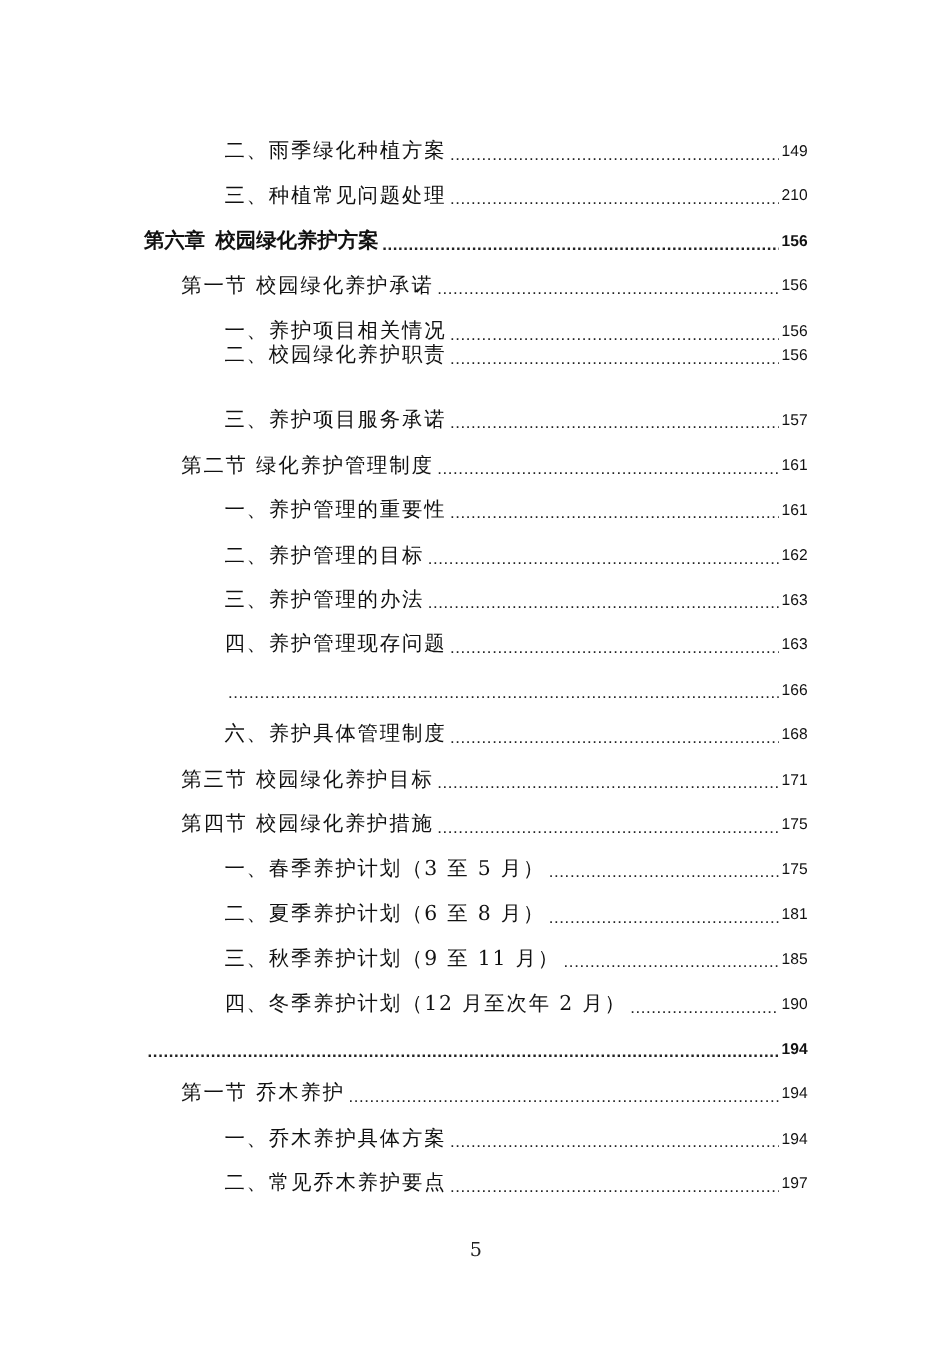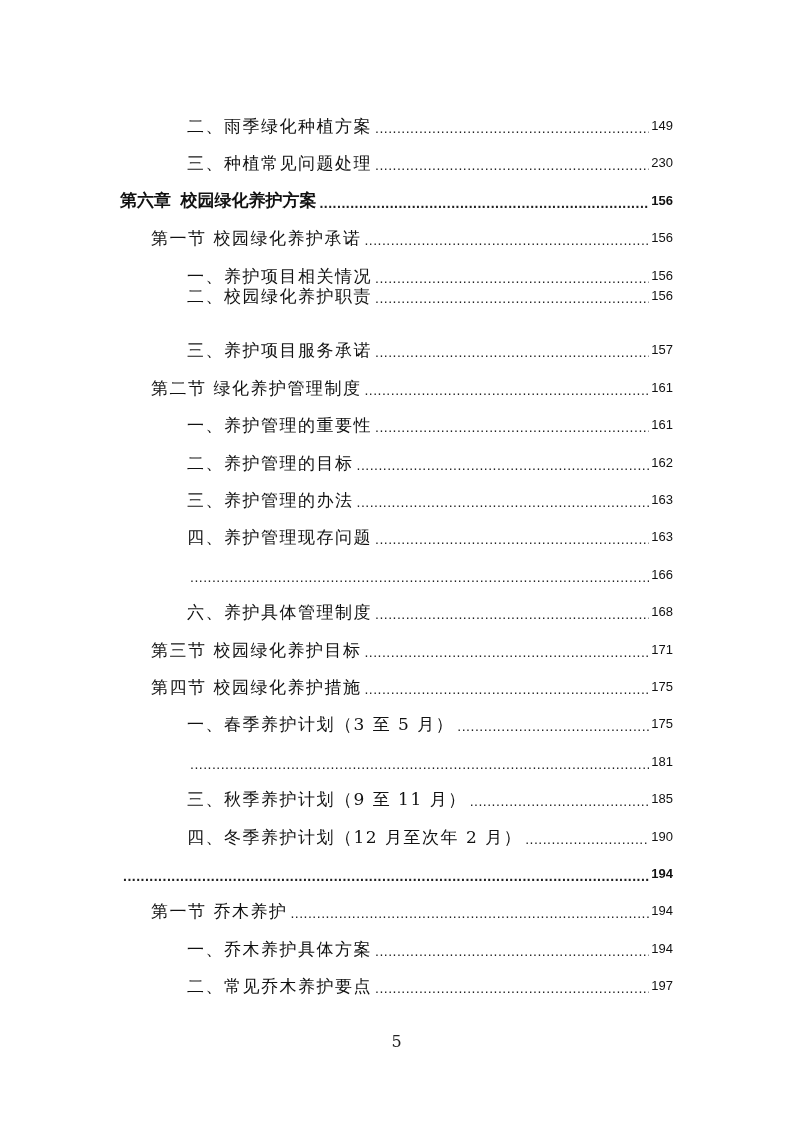--- a/index.html
+++ b/index.html
@@ -49,21 +49,21 @@
     .toc-entry .leader::before {
       content: "..................................................................................................................................................................................................................";
     }
     .toc-entry .page {
       flex: 0 0 auto;
       font-family: "Liberation Sans", sans-serif;
       font-size: 13px;
       line-height: 22px;
     }
     .level-chapter { left: 120px; font-weight: bold; }
-    .level-chapter .title { font-family: Liberation Sans, sans-serif; letter-spacing: 0px; margin-top: 40px; }
+    .level-chapter .title { font-family: Liberation Serif, serif; letter-spacing: 0px; margin-top: 40px; }
     .level-chapter .page { font-weight: bold; }
     .level-chapter .leader { font-weight: bold; }
     .level-section { left: 151px; }
     .level-item { left: 187px; }
     .page-number {
       position: absolute;
       top: 1032px;
       left: 0;
       width: 793px;
       text-align: center;
@@ -77,21 +77,21 @@
 
 <div class="toc">
   <div class="toc-entry level-item" style="top:0px">
     <span class="title">二、雨季绿化种植方案</span>
     <span class="leader"></span>
     <span class="page">149</span>
   </div>
   <div class="toc-entry level-item" style="top:37.4px">
     <span class="title">三、种植常见问题处理</span>
     <span class="leader"></span>
-    <span class="page">230</span>
+    <span class="page">210</span>
   </div>
   <div class="toc-entry level-chapter" style="top:74.8px">
     <span class="title">第六章  校园绿化养护方案</span>
     <span class="leader"></span>
     <span class="page">156</span>
   </div>
   <div class="toc-entry level-section" style="top:112.2px">
     <span class="title">第一节 校园绿化养护承诺</span>
     <span class="leader"></span>
     <span class="page">156</span>
@@ -154,20 +154,21 @@
     <span class="title">第四节 校园绿化养护措施</span>
     <span class="leader"></span>
     <span class="page">175</span>
   </div>
   <div class="toc-entry level-item" style="top:598.4px">
     <span class="title">一、春季养护计划（3 至 5 月）</span>
     <span class="leader"></span>
     <span class="page">175</span>
   </div>
   <div class="toc-entry level-item" style="top:635.8px">
+    <span class="title">二、夏季养护计划（6 至 8 月）</span>
     <span class="leader"></span>
     <span class="page">181</span>
   </div>
   <div class="toc-entry level-item" style="top:673.2px">
     <span class="title">三、秋季养护计划（9 至 11 月）</span>
     <span class="leader"></span>
     <span class="page">185</span>
   </div>
   <div class="toc-entry level-item" style="top:710.6px">
     <span class="title">四、冬季养护计划（12 月至次年 2 月）</span>

